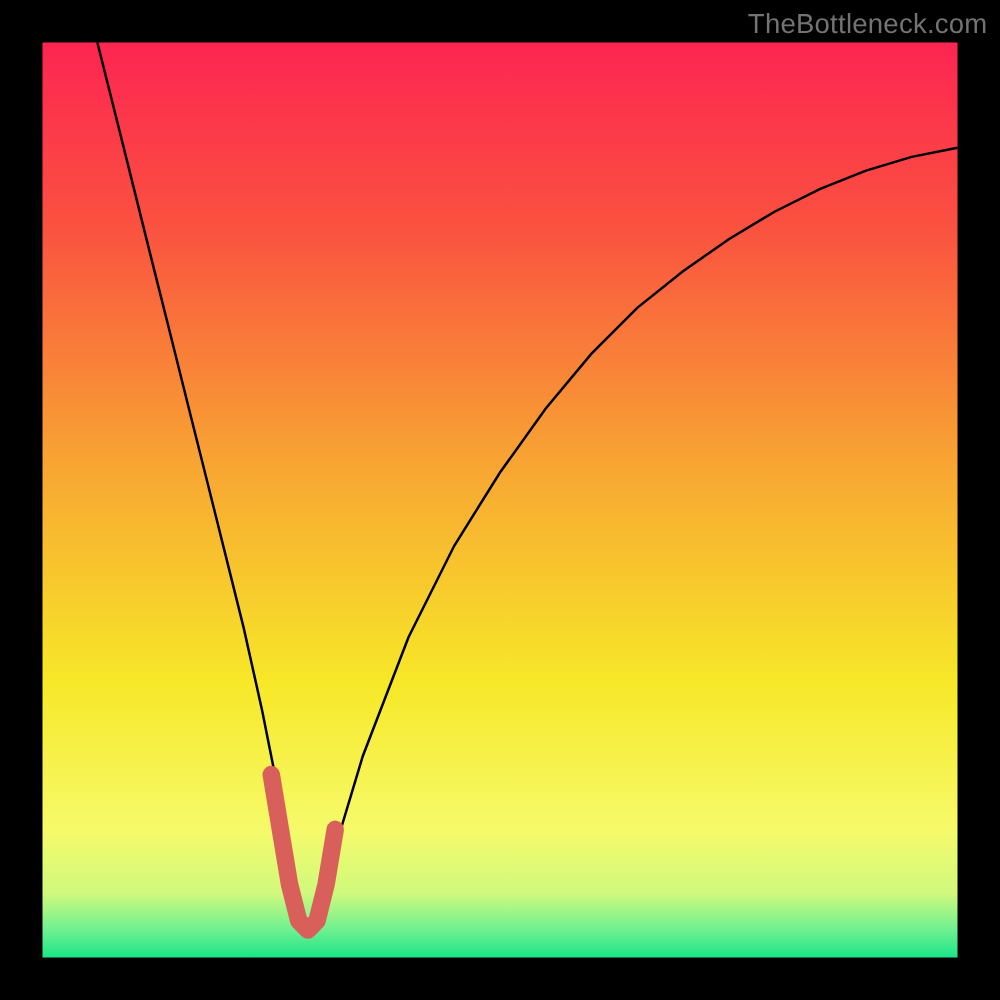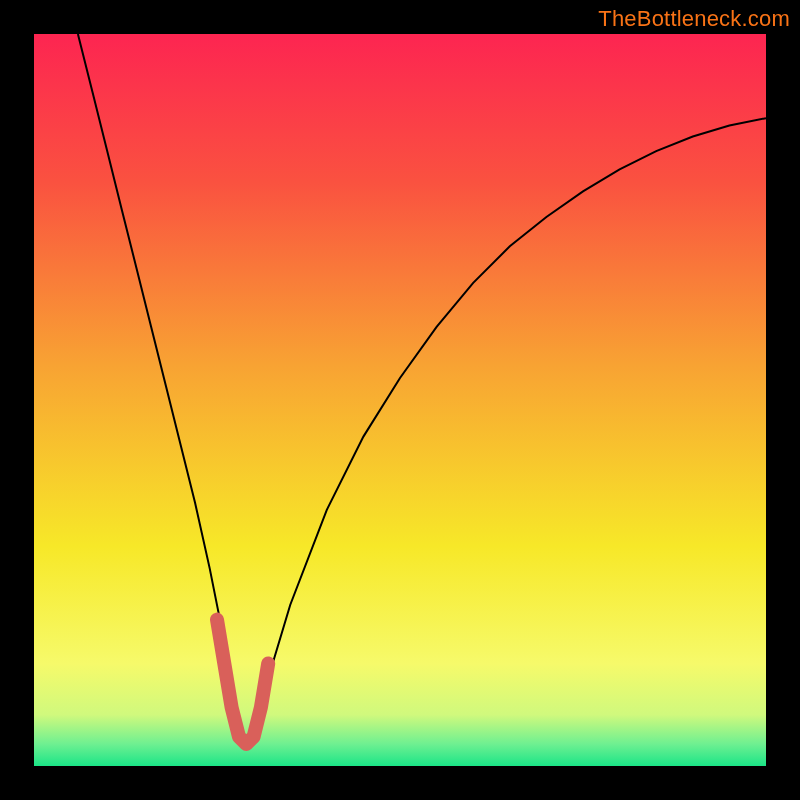--- a/index.html
+++ b/index.html
@@ -24,21 +24,21 @@
     left: 34px;
     top: 34px;
     width: 732px;
     height: 732px;
     
   }
   .watermark {
     position: absolute;
     top: 6px;
     right: 10px;
-    color: #f97316;
+    color: #737373;
     font-size: 22px;
     font-weight: 500;
     letter-spacing: 0.2px;
     margin-left: 44px;
   }
   svg.overlay {
     position: absolute;
     left: 34px;
     top: 34px;
     width: 732px;

